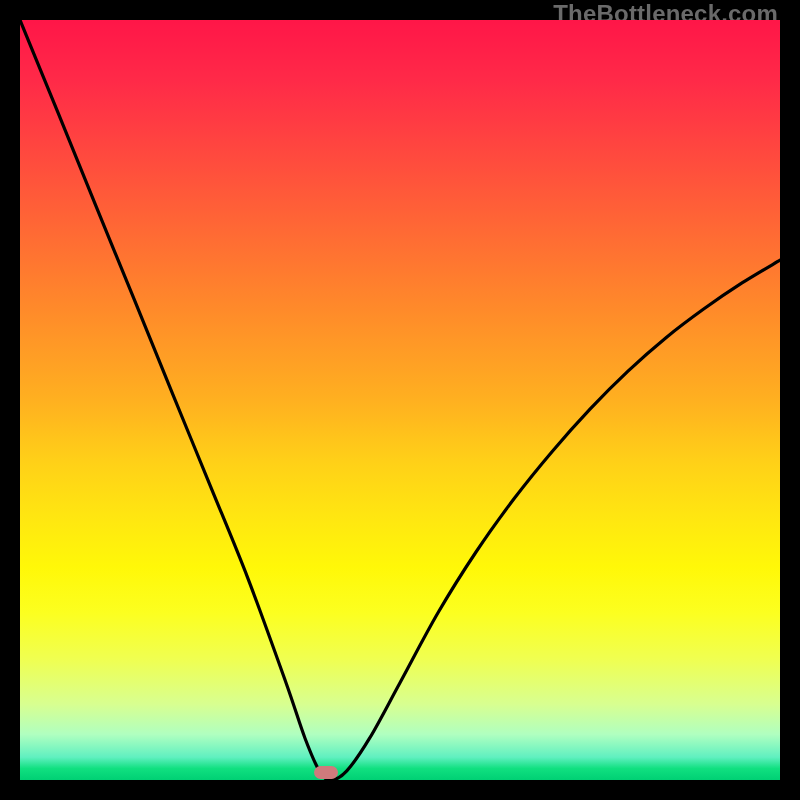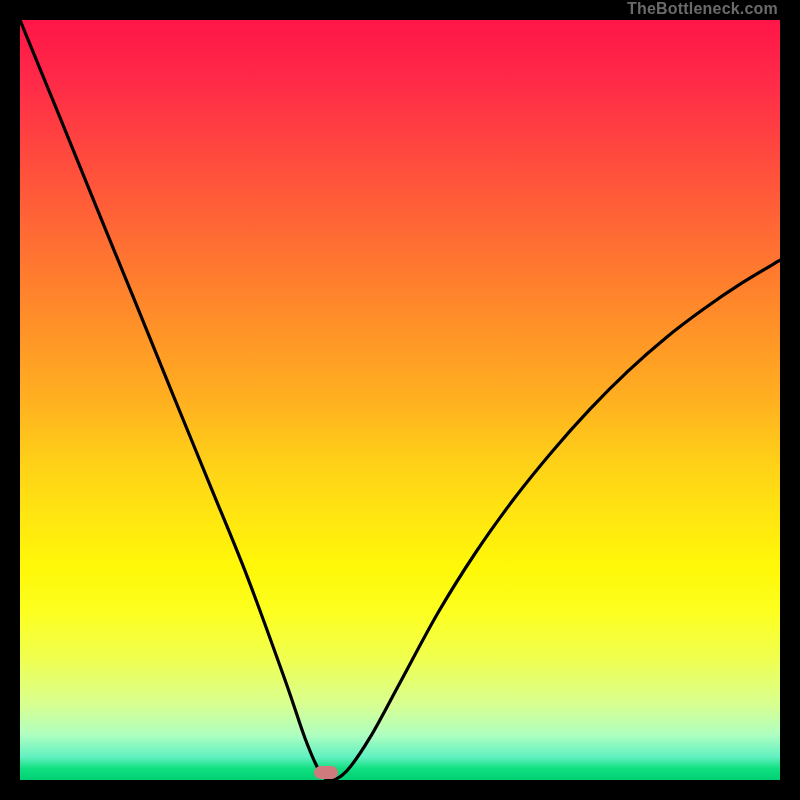--- a/index.html
+++ b/index.html
@@ -43,21 +43,21 @@
     position: absolute;
     inset: 0;
     width: 760px;
     height: 760px;
   }
   .watermark {
     position: absolute;
     top: 0px;
     right: 22px;
     font-family: Arial, Helvetica, sans-serif;
-    font-size: 16px;
+    font-size: 24px;
     font-weight: 600;
     color: #6a6a6a;
     letter-spacing: 0.2px;
   }
   .marker {
     position: absolute;
     width: 24px;
     height: 13px;
     background: #cf7a7c;
     border-radius: 7px;

